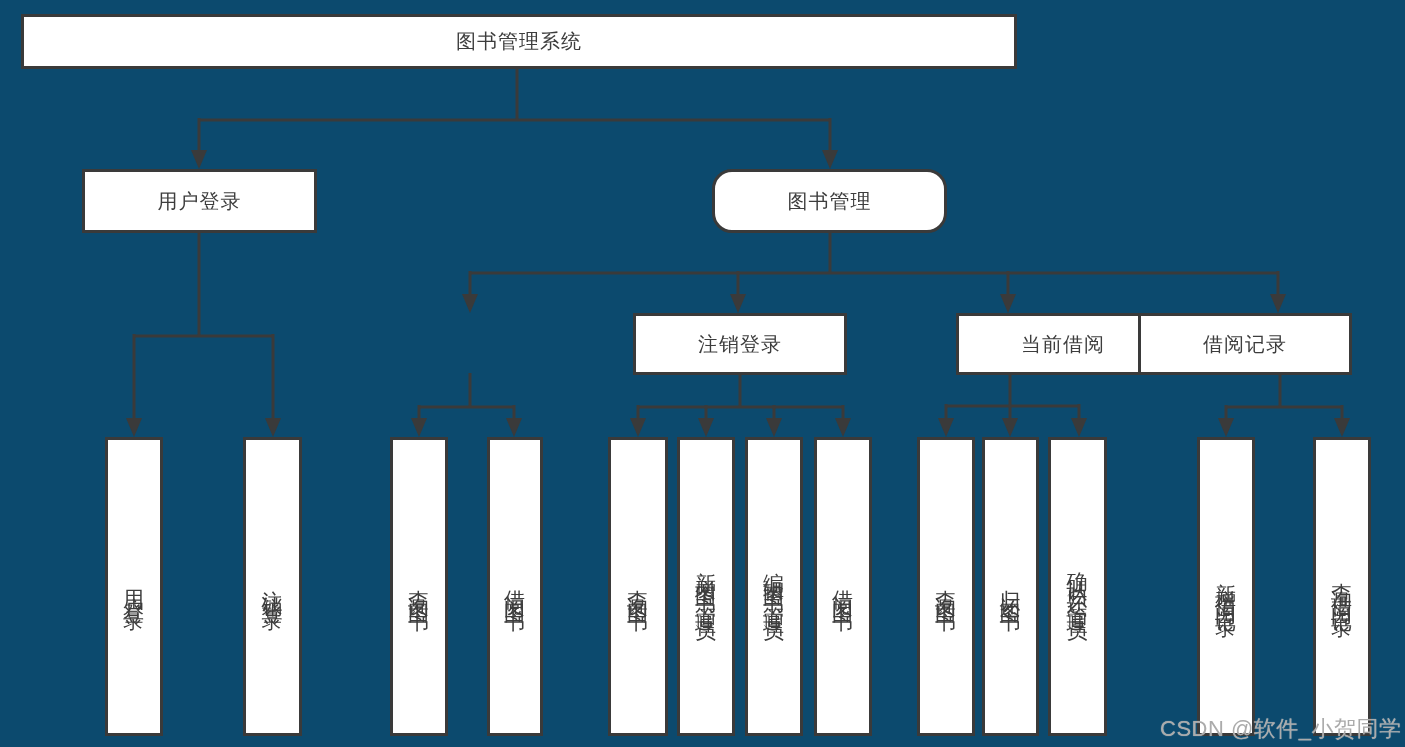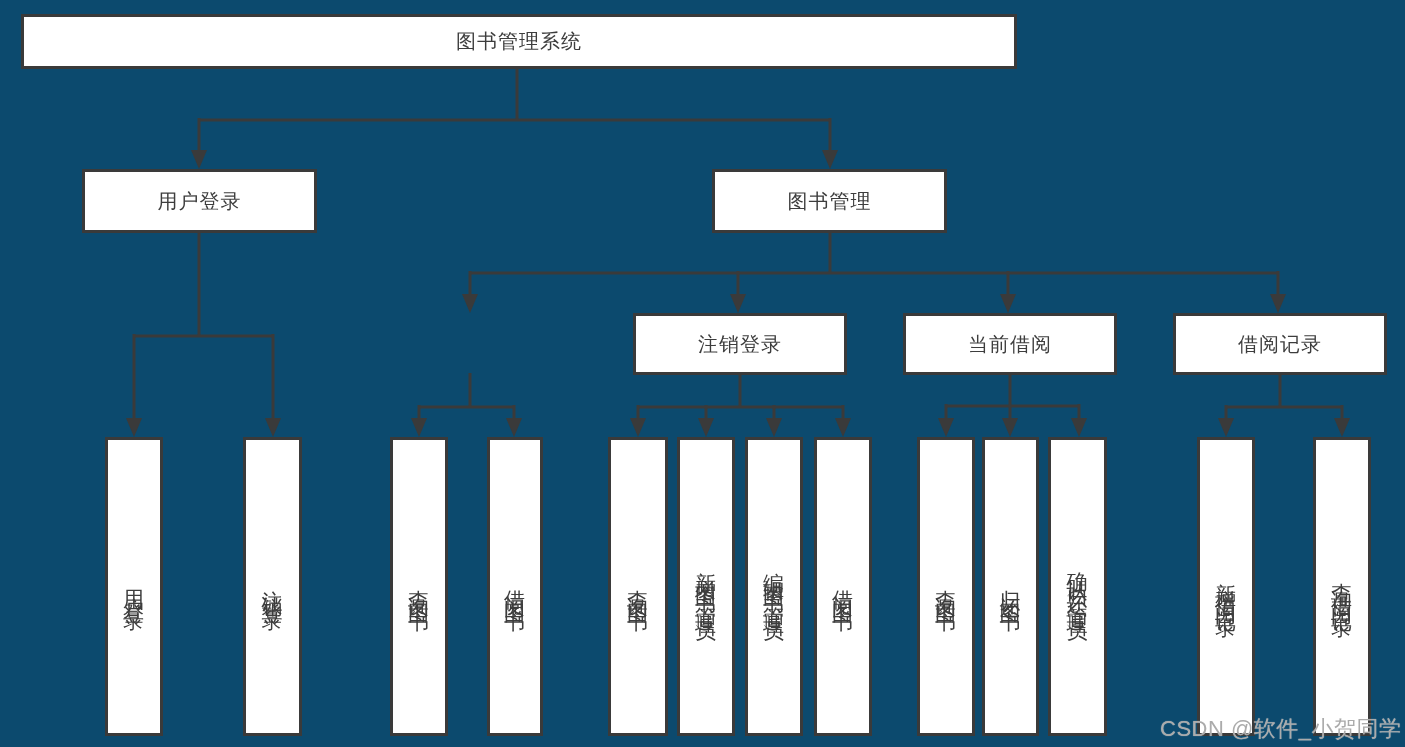--- a/index.html
+++ b/index.html
@@ -112,31 +112,31 @@
     </g>
   </svg>
 
   <div class="hbox" style="left:21px; top:14px; width:996px; height:55px;">
     <span>图书管理系统</span>
   </div>
 
   <div class="hbox" style="left:82px; top:169px; width:235px; height:64px;">
     <span>用户登录</span>
   </div>
-  <div class="hbox" style="left:712px; top:169px; width:235px; height:64px;">
+  <div class="hbox" style="left:712px; top:169px; width:235px; height:64px;border-radius:20px;">
     <span>图书管理</span>
   </div>
 
   <div class="hbox" style="left:633px; top:313px; width:214px; height:62px;">
     <span>注销登录</span>
   </div>
-  <div class="hbox" style="left:903px; top:313px; width:214px; height:62px;">
+  <div class="hbox" style="left:956px; top:313px; width:214px; height:62px;">
     <span>当前借阅</span>
   </div>
-  <div class="hbox" style="left:1173px; top:313px; width:214px; height:62px;align-items:center;">
+  <div class="hbox" style="left:1138px; top:313px; width:214px; height:62px;align-items:center;">
     <span>借阅记录</span>
   </div>
 
   <div class="vbox" style="left:105px; width:58px;">
     <span class="vtext">用户登录</span>
   </div>
   <div class="vbox" style="left:243px; width:59px;">
     <span class="vtext">注销登录</span>
   </div>
   <div class="vbox" style="left:390px; width:58px;">

